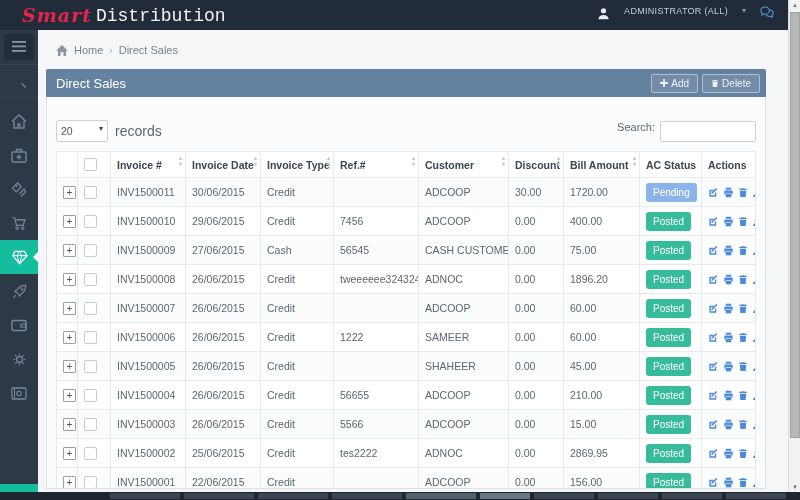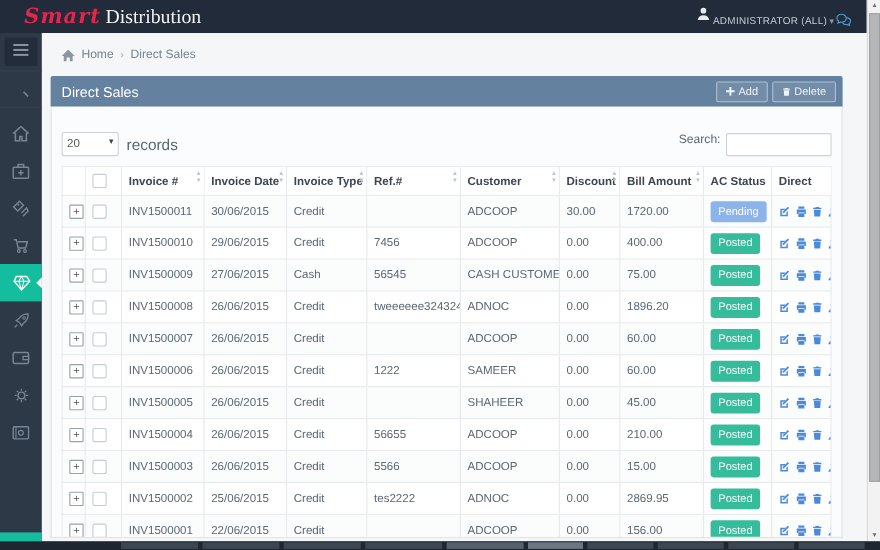--- a/index.html
+++ b/index.html
@@ -3,22 +3,22 @@
 <meta charset="utf-8">
 <style>
   *{box-sizing:border-box;margin:0;padding:0}
   html,body{width:800px;height:500px;overflow:hidden}
   body{position:relative;font-family:"Liberation Sans",sans-serif;background:#f4f5f6}
 
   
   .topbar{position:absolute;top:0;left:0;width:788px;height:30px;background:#222b39;display:flex;align-items:center;z-index:5}
   .brand{margin-left:22px;display:flex;align-items:flex-end;gap:4px;white-space:nowrap}
   .brand-smart{font-family:"DejaVu Serif",serif;font-style:italic;font-weight:bold;font-size:19px;color:#e4254d;letter-spacing:1px}
-  .brand-rest{font-family:Liberation Serif, serif;font-size:18px;color:#f2f3f5}
-  .topbar-right{margin-left:auto;margin-right:14px;display:flex;align-items:flex-end;gap:2px}
+  .brand-rest{font-family:Liberation Mono, monospace;font-size:18px;color:#f2f3f5}
+  .topbar-right{margin-left:auto;margin-right:14px;display:flex;align-items:flex-start;gap:14px}
   .user-name{font-size:9px;color:#c6cdd6;letter-spacing:.3px}
   .caret{font-size:8px;color:#8d98a6}
   .chat-ic svg{display:block}
 
   
   .scrollbar{position:absolute;top:0;right:0;width:12px;height:492px;background:#f2f2f2;border-left:1px solid #d9d9d9;z-index:6}
   .sb-thumb{position:absolute;top:12px;left:1px;width:10px;height:426px;background:#b4b6b8;border:1px solid #9fa1a3}
   .sb-up,.sb-down{position:absolute;left:0;width:12px;text-align:center;font-size:6px;color:#707070;line-height:10px}
   .sb-up{top:0}.sb-down{bottom:0}
 
@@ -308,21 +308,21 @@
                 </span></th>
               <th><span>Discount</span><span class="sort">
                   <span>▴</span>
                   <span>▾</span>
                 </span></th>
               <th><span>Bill Amount</span><span class="sort">
                   <span>▴</span>
                   <span>▾</span>
                 </span></th>
               <th><span>AC Status</span></th>
-              <th><span>Direct</span></th>
+              <th><span>Actions</span></th>
             </tr>
           </thead>
         <tbody>
             <tr>
               <td><span class="expander">+</span></td>
               <td><span class="checkbox"></span></td>
               <td>INV1500011</td>
               <td>30/06/2015</td>
               <td>Credit</td>
               <td></td>

